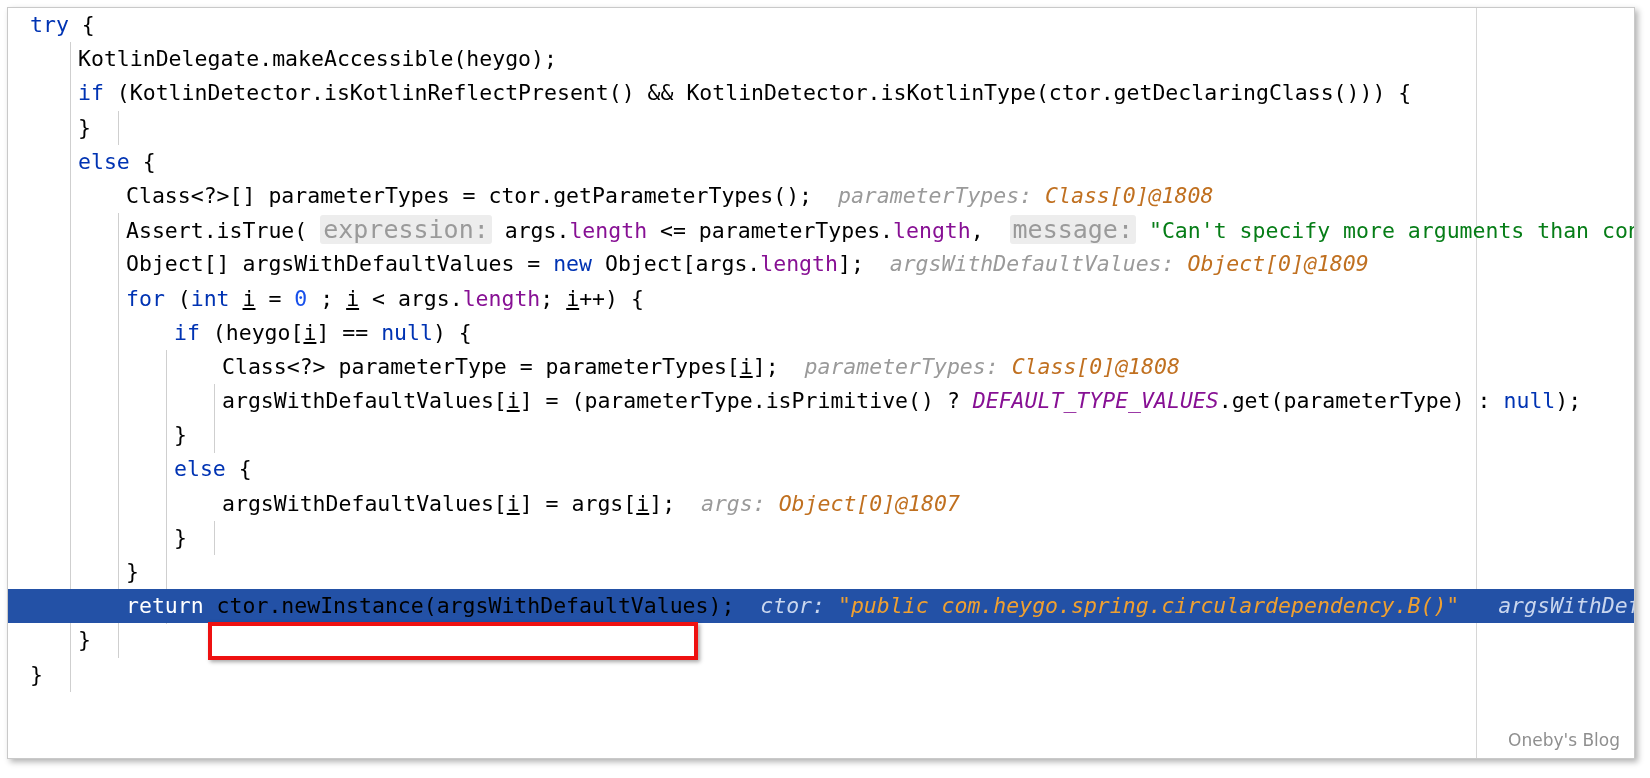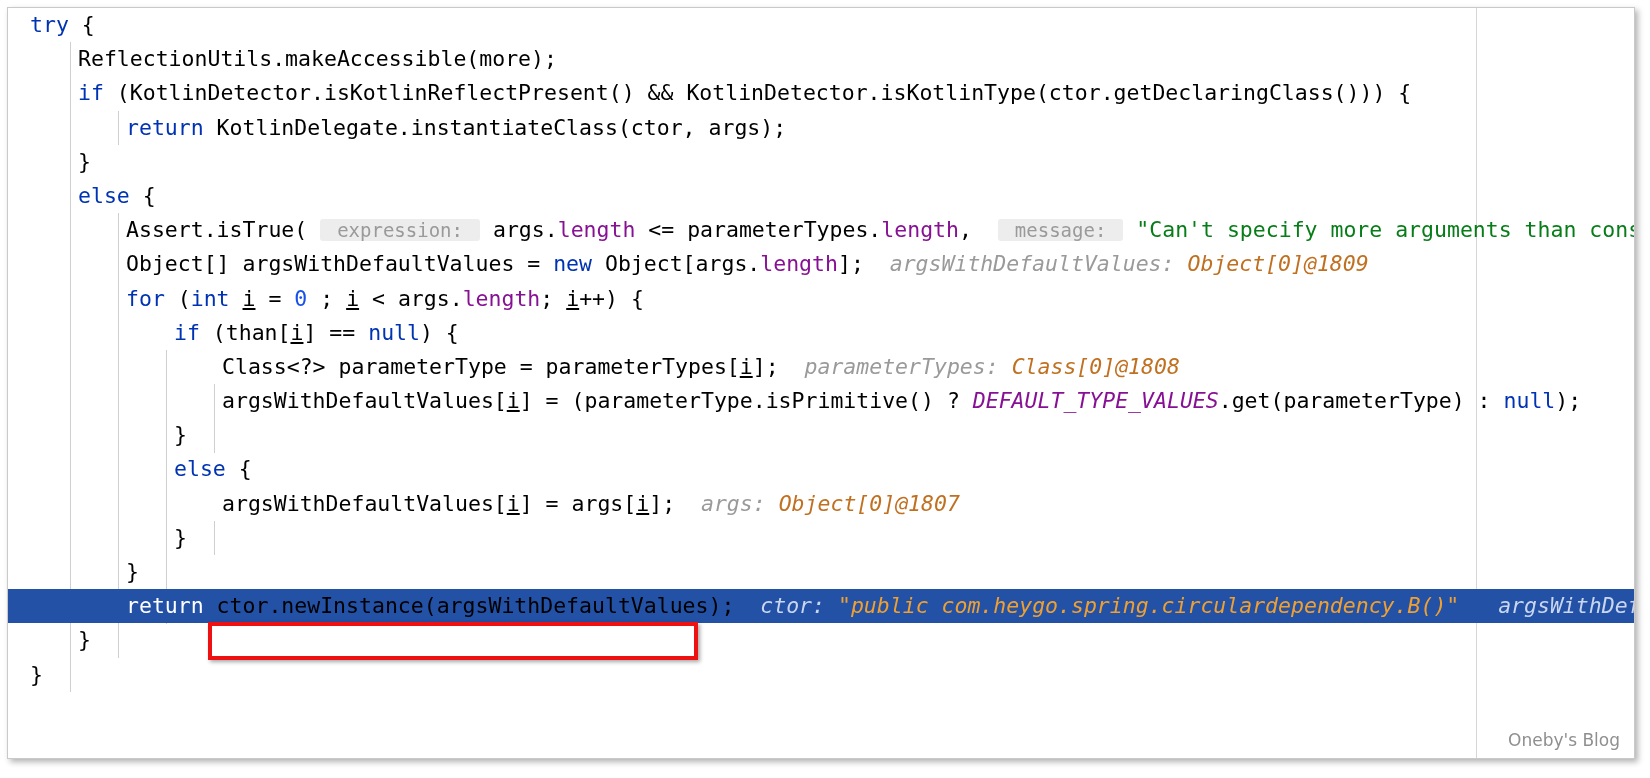--- a/index.html
+++ b/index.html
@@ -67,22 +67,22 @@
   .method   {color:#000000;}
   .str      {color:#067d17;}
   .localvar {text-decoration:underline;}
   .plain    {color:#000000;}
 
   
   .hintchip{
     color:#9a9a9a;
     background:#ededed;
     border-radius:3px;
-    padding:0 17px;
-    font-size:19px;
+    padding:0 3px;
+    font-size:25px;
   }
   
   .hintlabel{color:#9a9a9a;font-style:italic;}
   .hintval  {color:#c07020;font-style:italic;}
 
   
   .redbox{
     position:absolute;
     border:4px solid #ee1111;
     box-shadow:2px 2px 4px rgba(0,0,0,.35);
@@ -107,29 +107,29 @@
       <div id="guides">
           <div class="indent-guide" style="left: 62px; top: 34.2px; height: 649.8px;"></div>
           <div class="indent-guide" style="left: 110px; top: 102.6px; height: 34.2px;"></div>
           <div class="indent-guide" style="left: 110px; top: 205.2px; height: 444.6px;"></div>
           <div class="indent-guide" style="left: 158px; top: 342px; height: 273.6px;"></div>
           <div class="indent-guide" style="left: 206px; top: 376.2px; height: 68.4px;"></div>
           <div class="indent-guide" style="left: 206px; top: 513px; height: 34.2px;"></div>
         </div>
       <div class="code" id="code">
           <div class="line" style="top: 0px;"><span class="txt" style="padding-left: 22px;"></span><span class="txt kw">try</span><span class="txt plain"> {</span></div>
-          <div class="line" style="top: 0px;"><span class="txt" style="padding-left: 70px;"></span><span class="txt plain">ReflectionUtils.</span><span class="txt method">makeAccessible</span><span class="txt plain">(more);</span></div>
+          <div class="line" style="top: 0px;"><span class="txt" style="padding-left: 70px;"></span><span class="txt plain">KotlinDelegate.</span><span class="txt method">makeAccessible</span><span class="txt plain">(heygo);</span></div>
           <div class="line" style="top: 0px;"><span class="txt" style="padding-left: 70px;"></span><span class="txt kw">if</span><span class="txt plain"> (KotlinDetector.</span><span class="txt method">isKotlinReflectPresent</span><span class="txt plain">() &amp;&amp; KotlinDetector.</span><span class="txt method">isKotlinType</span><span class="txt plain">(ctor.getDeclaringClass())) {</span></div>
-          <div class="line" style="top: 0px;"><span class="txt" style="padding-left: 118px;"></span><span class="txt kw">return</span><span class="txt plain"> KotlinDelegate.</span><span class="txt method">instantiateClass</span><span class="txt plain">(ctor, args);</span></div>
           <div class="line" style="top: 0px;"><span class="txt" style="padding-left: 70px;"></span><span class="txt plain">}</span></div>
           <div class="line" style="top: 0px;"><span class="txt" style="padding-left: 70px;"></span><span class="txt kw">else</span><span class="txt plain"> {</span></div>
+          <div class="line" style="top: 0px;"><span class="txt" style="padding-left: 118px;"></span><span class="txt plain">Class&lt;?&gt;[] parameterTypes = ctor.getParameterTypes();</span><span class="txt plain">  </span><span class="txt hintlabel">parameterTypes:</span><span class="txt plain"> </span><span class="txt hintval">Class[0]@1808</span></div>
           <div class="line" style="top: 0px;"><span class="txt" style="padding-left: 118px;"></span><span class="txt plain">Assert.</span><span class="txt method">isTrue</span><span class="txt plain">( </span><span class="txt hintchip">expression:</span><span class="txt plain"> args.</span><span class="txt field">length</span><span class="txt plain"> &lt;= parameterTypes.</span><span class="txt field">length</span><span class="txt plain">,  </span><span class="txt hintchip">message:</span><span class="txt plain"> </span><span class="txt str">"Can't specify more arguments than constructor</span></div>
           <div class="line" style="top: 0px;"><span class="txt" style="padding-left: 118px;"></span><span class="txt plain">Object[] argsWithDefaultValues = </span><span class="txt kw">new</span><span class="txt plain"> Object[args.</span><span class="txt field">length</span><span class="txt plain">];</span><span class="txt plain">  </span><span class="txt hintlabel">argsWithDefaultValues:</span><span class="txt plain"> </span><span class="txt hintval">Object[0]@1809</span></div>
           <div class="line" style="top: 0px;"><span class="txt" style="padding-left: 118px;"></span><span class="txt kw">for</span><span class="txt plain"> (</span><span class="txt kw">int</span><span class="txt plain"> </span><span class="txt localvar">i</span><span class="txt plain"> = </span><span class="txt num">0</span><span class="txt plain"> ; </span><span class="txt localvar">i</span><span class="txt plain"> &lt; args.</span><span class="txt field">length</span><span class="txt plain">; </span><span class="txt localvar">i</span><span class="txt plain">++) {</span></div>
-          <div class="line" style="top: 0px;"><span class="txt" style="padding-left: 166px;"></span><span class="txt kw">if</span><span class="txt plain"> (than[</span><span class="txt localvar">i</span><span class="txt plain">] == </span><span class="txt kw">null</span><span class="txt plain">) {</span></div>
+          <div class="line" style="top: 0px;"><span class="txt" style="padding-left: 166px;"></span><span class="txt kw">if</span><span class="txt plain"> (heygo[</span><span class="txt localvar">i</span><span class="txt plain">] == </span><span class="txt kw">null</span><span class="txt plain">) {</span></div>
           <div class="line" style="top: 0px;"><span class="txt" style="padding-left: 214px;"></span><span class="txt plain">Class&lt;?&gt; parameterType = parameterTypes[</span><span class="txt localvar">i</span><span class="txt plain">];</span><span class="txt plain">  </span><span class="txt hintlabel">parameterTypes:</span><span class="txt plain"> </span><span class="txt hintval">Class[0]@1808</span></div>
           <div class="line" style="top: 0px;"><span class="txt" style="padding-left: 214px;"></span><span class="txt plain">argsWithDefaultValues[</span><span class="txt localvar">i</span><span class="txt plain">] = (parameterType.isPrimitive() ? </span><span class="txt statfld">DEFAULT_TYPE_VALUES</span><span class="txt plain">.get(parameterType) : </span><span class="txt kw">null</span><span class="txt plain">);</span></div>
           <div class="line" style="top: 0px;"><span class="txt" style="padding-left: 166px;"></span><span class="txt plain">}</span></div>
           <div class="line" style="top: 0px;"><span class="txt" style="padding-left: 166px;"></span><span class="txt kw">else</span><span class="txt plain"> {</span></div>
           <div class="line" style="top: 0px;"><span class="txt" style="padding-left: 214px;"></span><span class="txt plain">argsWithDefaultValues[</span><span class="txt localvar">i</span><span class="txt plain">] = args[</span><span class="txt localvar">i</span><span class="txt plain">];</span><span class="txt plain">  </span><span class="txt hintlabel">args:</span><span class="txt plain"> </span><span class="txt hintval">Object[0]@1807</span></div>
           <div class="line" style="top: 0px;"><span class="txt" style="padding-left: 166px;"></span><span class="txt plain">}</span></div>
           <div class="line" style="top: 0px;"><span class="txt" style="padding-left: 118px;"></span><span class="txt plain">}</span></div>
           <div class="line sel" style="top: 0px;"><span class="txt" style="padding-left: 118px;"></span><span class="txt kw">return</span><span class="txt plain"> ctor.newInstance(argsWithDefaultValues);</span><span class="txt plain">  </span><span class="txt hintlabel">ctor:</span><span class="txt plain"> </span><span class="txt hintval">"public com.heygo.spring.circulardependency.B()"</span><span class="txt plain">   </span><span class="txt hintlabel">argsWithDefa</span></div>
           <div class="line" style="top: 0px;"><span class="txt" style="padding-left: 70px;"></span><span class="txt plain">}</span></div>
           <div class="line" style="top: 0px;"><span class="txt" style="padding-left: 22px;"></span><span class="txt plain">}</span></div>

